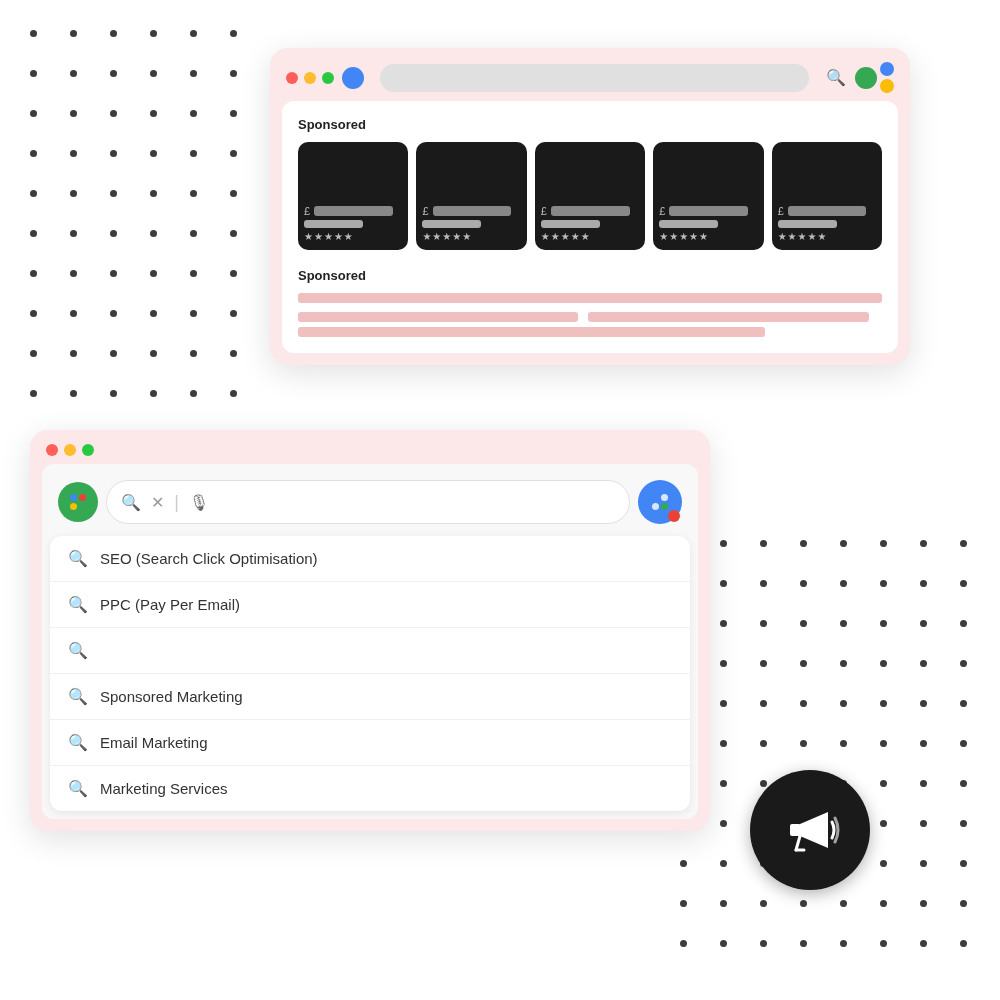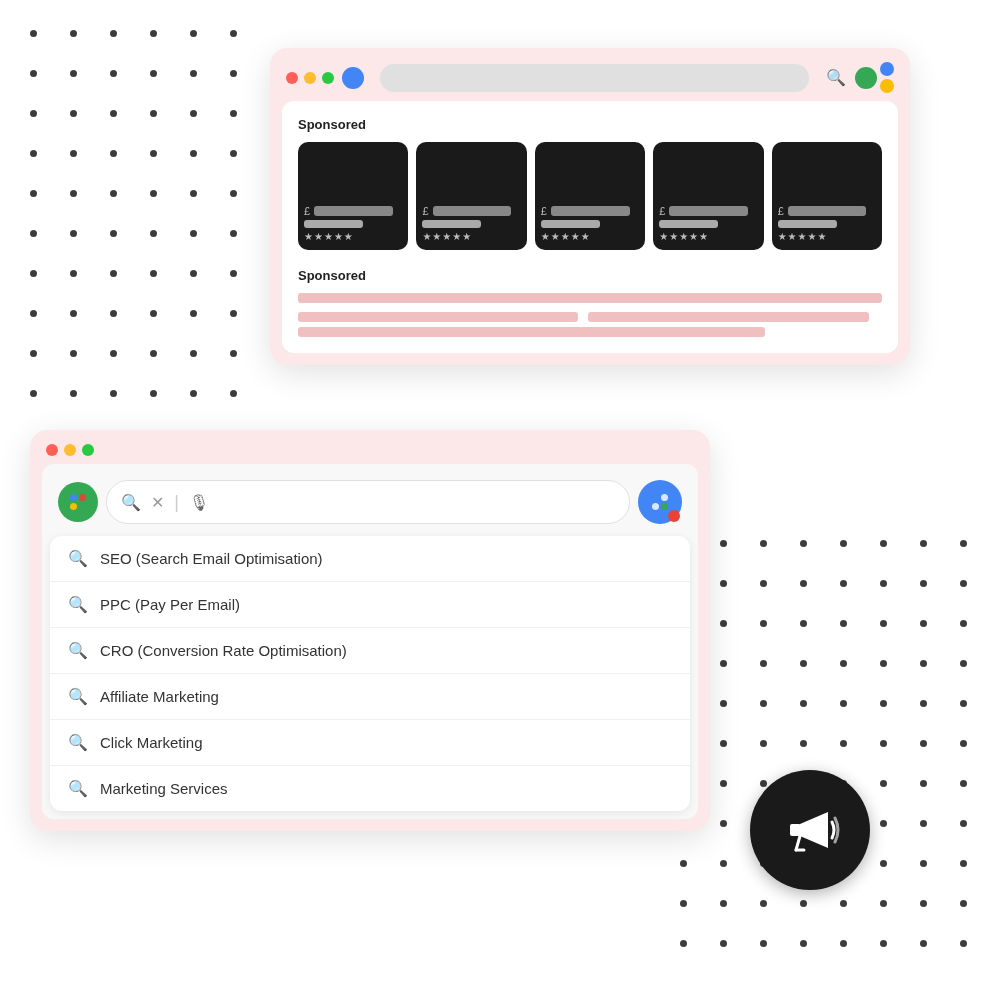--- a/index.html
+++ b/index.html
@@ -677,37 +677,36 @@
           <div style="width:7px;height:7px;border-radius:50%;background:rgba(255,255,255,0.8);"></div>
           <div style="width:7px;height:7px;border-radius:50%;background:#34a853;"></div>
         </div>
         <div class="ga-dot-red"></div>
       </div>
     </div>
 
     <div class="autocomplete-dropdown">
       <div class="autocomplete-item">
         <span class="autocomplete-search-icon">🔍</span>
-        <span class="autocomplete-text">SEO (Search Email Optimisation)</span>
+        <span class="autocomplete-text">SEO (Search Click Optimisation)</span>
       </div>
       <div class="autocomplete-item">
         <span class="autocomplete-search-icon">🔍</span>
         <span class="autocomplete-text">PPC (Pay Per Email)</span>
       </div>
       <div class="autocomplete-item">
         <span class="autocomplete-search-icon">🔍</span>
-        <span class="autocomplete-text">CRO (Conversion Rate Optimisation)</span>
       </div>
       <div class="autocomplete-item">
         <span class="autocomplete-search-icon">🔍</span>
-        <span class="autocomplete-text">Affiliate Marketing</span>
+        <span class="autocomplete-text">Sponsored Marketing</span>
       </div>
       <div class="autocomplete-item">
         <span class="autocomplete-search-icon">🔍</span>
-        <span class="autocomplete-text">Click Marketing</span>
+        <span class="autocomplete-text">Email Marketing</span>
       </div>
       <div class="autocomplete-item">
         <span class="autocomplete-search-icon">🔍</span>
         <span class="autocomplete-text">Marketing Services</span>
       </div>
     </div>
   </div>
 </div>
 
 <div class="megaphone-badge">

